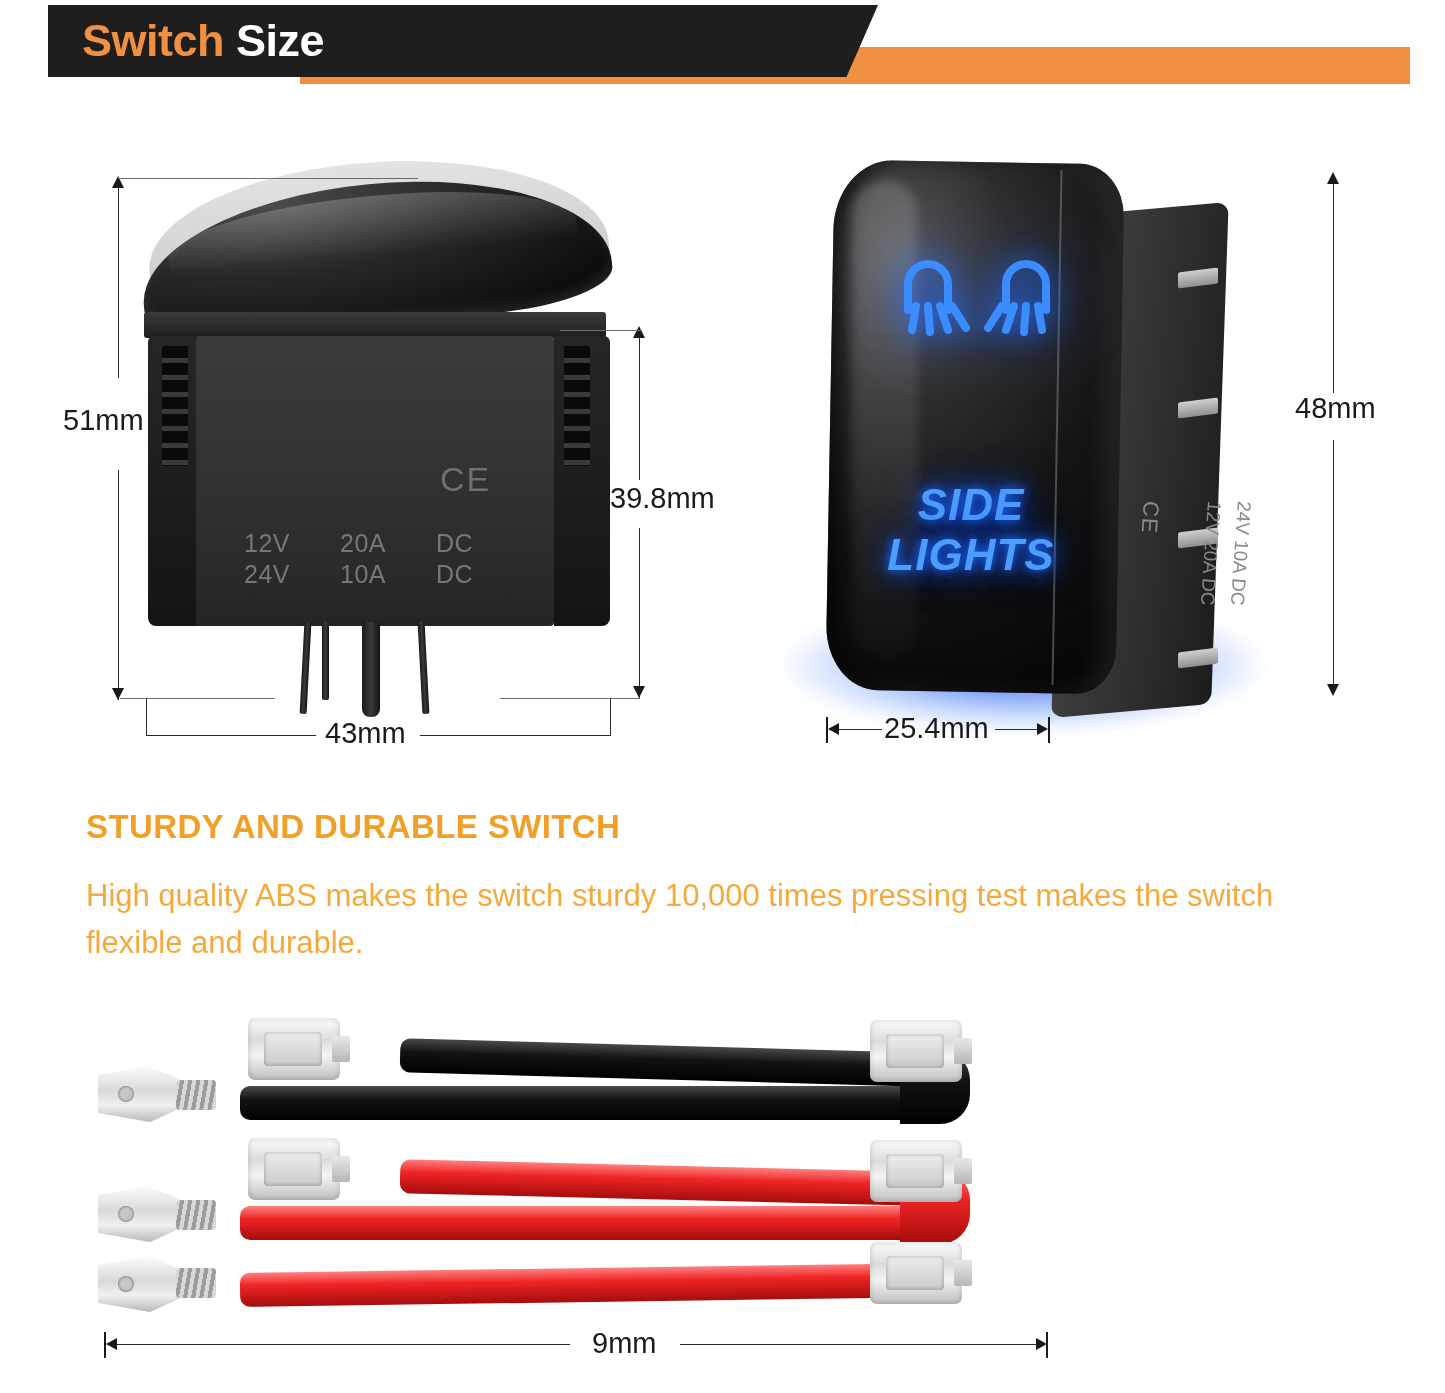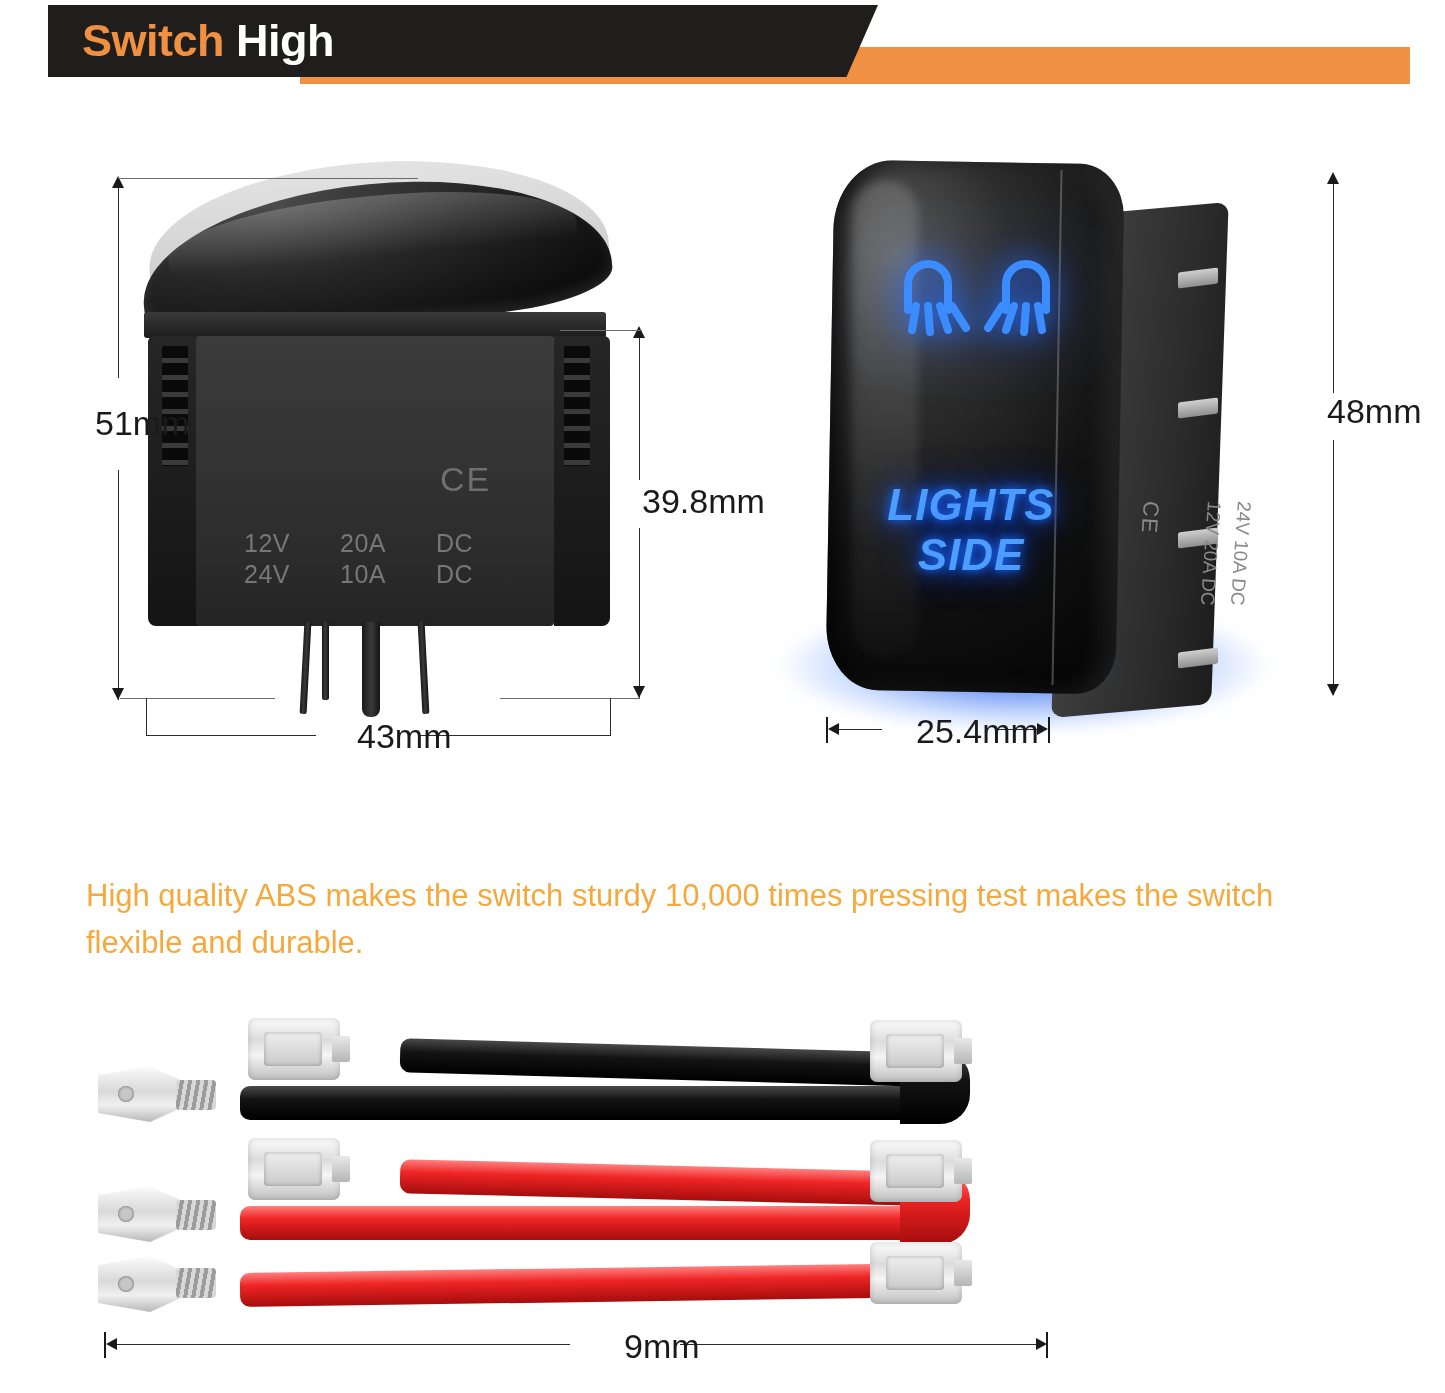--- a/index.html
+++ b/index.html
@@ -29,24 +29,23 @@
     font-size: 45px; font-weight: bold; letter-spacing: -0.5px;
     line-height: 64px; white-space: nowrap;
   }
   .title-orange { color: #ef9042; }
   .title-white { color: #ffffff; }
 
   
   .dim {
     position: absolute;
     color: #1a1a1a;
-    font-size: 34px;
+    font-size: 29px;
     white-space: nowrap;
     font-family: "Liberation Sans", sans-serif;
-    margin-left: 32px;
   }
   .dimline { position: absolute; background: #2b2b2b; }
   .hline { height: 1.4px; }
   .vline { width: 1.4px; }
   .thinline { background: #6d6d6d; }
 
   .arrow { position: absolute; width: 0; height: 0; }
   .arrow-up    { border-left: 6px solid transparent; border-right: 6px solid transparent; border-bottom: 12px solid #1a1a1a; }
   .arrow-down  { border-left: 6px solid transparent; border-right: 6px solid transparent; border-top: 12px solid #1a1a1a; }
   .arrow-left  { border-top: 6px solid transparent; border-bottom: 6px solid transparent; border-right: 11px solid #1a1a1a; }
@@ -264,21 +263,21 @@
 </style>
 </head>
 <body>
 
 <div id="page">
 
   <div class="banner">
     <div class="banner-orange"></div>
     <div class="banner-black"></div>
     <div class="banner-title">
-      <span class="title-orange">Switch</span><span>&nbsp;</span><span class="title-white">High</span>
+      <span class="title-orange">Switch</span><span>&nbsp;</span><span class="title-white">Size</span>
     </div>
   </div>
 
   <div class="sw-left">
     <div class="rocker-ghost"></div>
     <div class="rocker-cap"></div>
     <div class="rocker-gloss"></div>
     <div class="bezel-plate"></div>
     <div class="body-left-wing"></div>
     <div class="body-right-wing"></div>
@@ -365,39 +364,40 @@
           <path d="M26 56 L26 30 A20 20 0 0 1 66 30 L66 56"></path>
           <line x1="8" y1="74" x2="22" y2="52"></line>
           <line x1="26" y1="76" x2="34" y2="52"></line>
           <line x1="44" y1="78" x2="46" y2="52"></line>
           <line x1="62" y1="76" x2="58" y2="52"></line>
         </g>
       </svg>
     </div>
 
     <div class="side-lights-text">
+      <div>SIDE</div>
       <div>LIGHTS</div>
-      <div>SIDE</div>
     </div>
   </div>
 
   <div class="dimline vline" style="left:1333px; top:178px; height:215px;"></div>
   <div class="dimline vline" style="left:1333px; top:440px; height:255px;"></div>
   <div class="arrow arrow-up" style="left:1327px; top:172px;"></div>
   <div class="arrow arrow-down" style="left:1327px; top:684px;"></div>
   <div class="dim" style="left:1295px; top:392px;">48mm</div>
 
   <div class="tick" style="left:826px; top:717px; height:26px;"></div>
   <div class="tick" style="left:1048px; top:717px; height:26px;"></div>
   <div class="dimline hline" style="left:832px; top:729px; width:50px;"></div>
   <div class="dimline hline" style="left:995px; top:729px; width:50px;"></div>
   <div class="arrow arrow-left" style="left:828px; top:723px;"></div>
   <div class="arrow arrow-right" style="left:1037px; top:723px;"></div>
   <div class="dim" style="left:884px; top:712px;">25.4mm</div>
 
+  <div class="feature-head">STURDY AND DURABLE SWITCH</div>
   <div class="feature-body">High quality ABS makes the switch sturdy 10,000 times pressing test makes the switch flexible and durable.</div>
 
   <div class="wires-area">
 
     <div class="wire-group">
       <div class="wire-body wire-black" style="left:160px; top:76px; width:700px; height:34px; border-radius:10px;"></div>
       <div class="wire-body wire-black" style="left:320px; top:36px; width:560px; height:34px; border-radius:10px; transform:rotate(1.6deg);"></div>
       <div class="wire-body wire-black" style="left:820px; top:40px; width:70px; height:74px; border-radius:0 30px 30px 0;"></div>
       <div class="spade-male" style="left:18px; top:56px;"></div>
       <div class="spade-hole" style="left:38px; top:76px;"></div>

